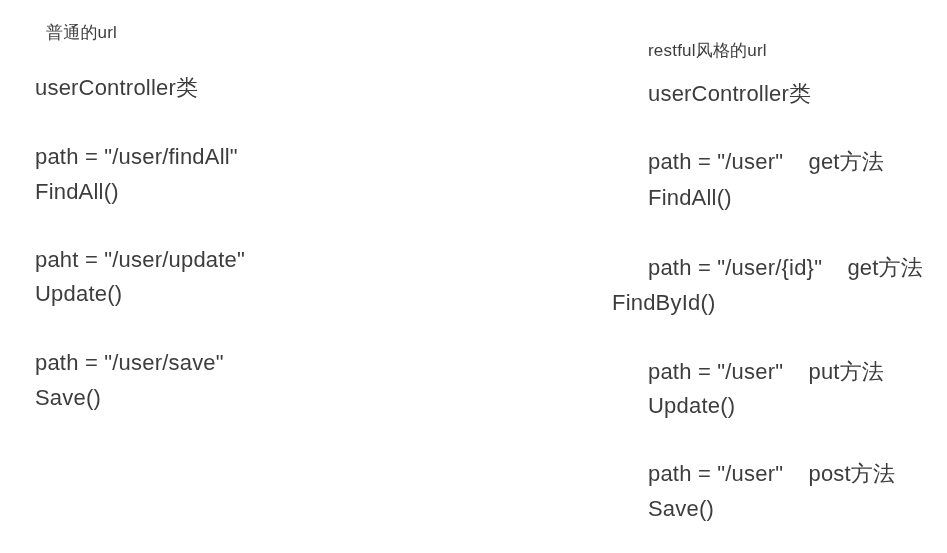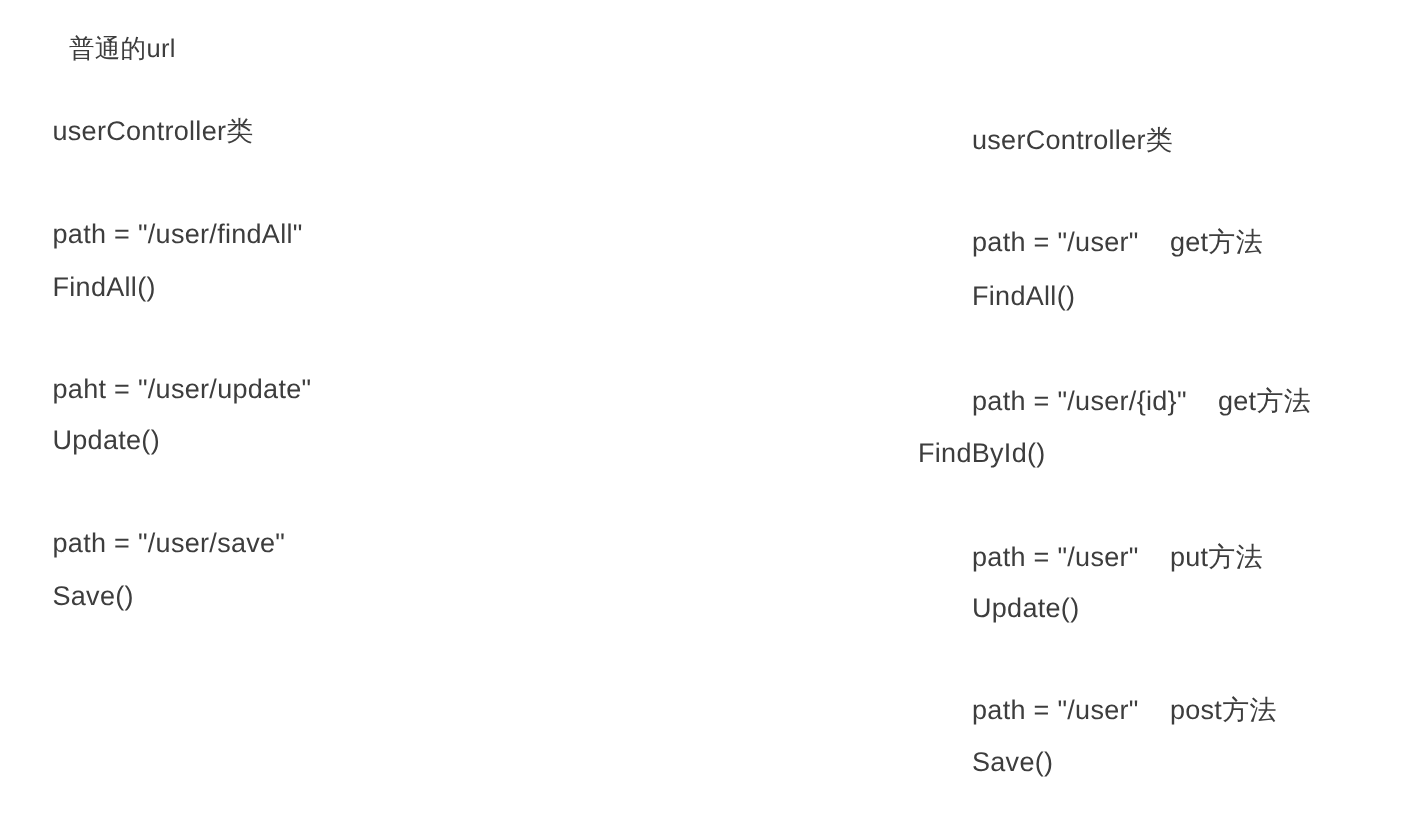--- a/index.html
+++ b/index.html
@@ -11,21 +11,21 @@
     position: relative;
     width: 947px;
     height: 553px;
     background: #ffffff;
     overflow: hidden;
     font-family: "Liberation Sans", "DejaVu Sans", sans-serif;
     color: #3d3d3d;
   }
   .line {
     position: absolute;
-    font-size: 18px;
+    font-size: 22px;
     line-height: 21px;
     white-space: pre;
     letter-spacing: 0.2px;
   }
   .title {
     font-size: 17px;
   }
 </style>
 </head>
 <body>
@@ -38,20 +38,21 @@
 
   <div class="line" style="left:35px; top:146px">path = "/user/findAll"</div>
   <div class="line" style="left:35px; top:181px">FindAll()</div>
 
   <div class="line" style="left:35px; top:249px">paht = "/user/update"</div>
   <div class="line" style="left:35px; top:283px">Update()</div>
 
   <div class="line" style="left:35px; top:352px">path = "/user/save"</div>
   <div class="line" style="left:35px; top:387px">Save()</div>
 
+  <div class="line title" style="left:648px; top:40px">restful风格的url</div>
 
   <div class="line" style="left:648px; top:83px">userController类</div>
 
   <div class="line" style="left:648px; top:151px">path = "/user"    get方法</div>
   <div class="line" style="left:648px; top:187px">FindAll()</div>
 
   <div class="line" style="left:648px; top:257px">path = "/user/{id}"    get方法</div>
   <div class="line" style="left:612px; top:292px">FindById()</div>
 
   <div class="line" style="left:648px; top:361px">path = "/user"    put方法</div>

